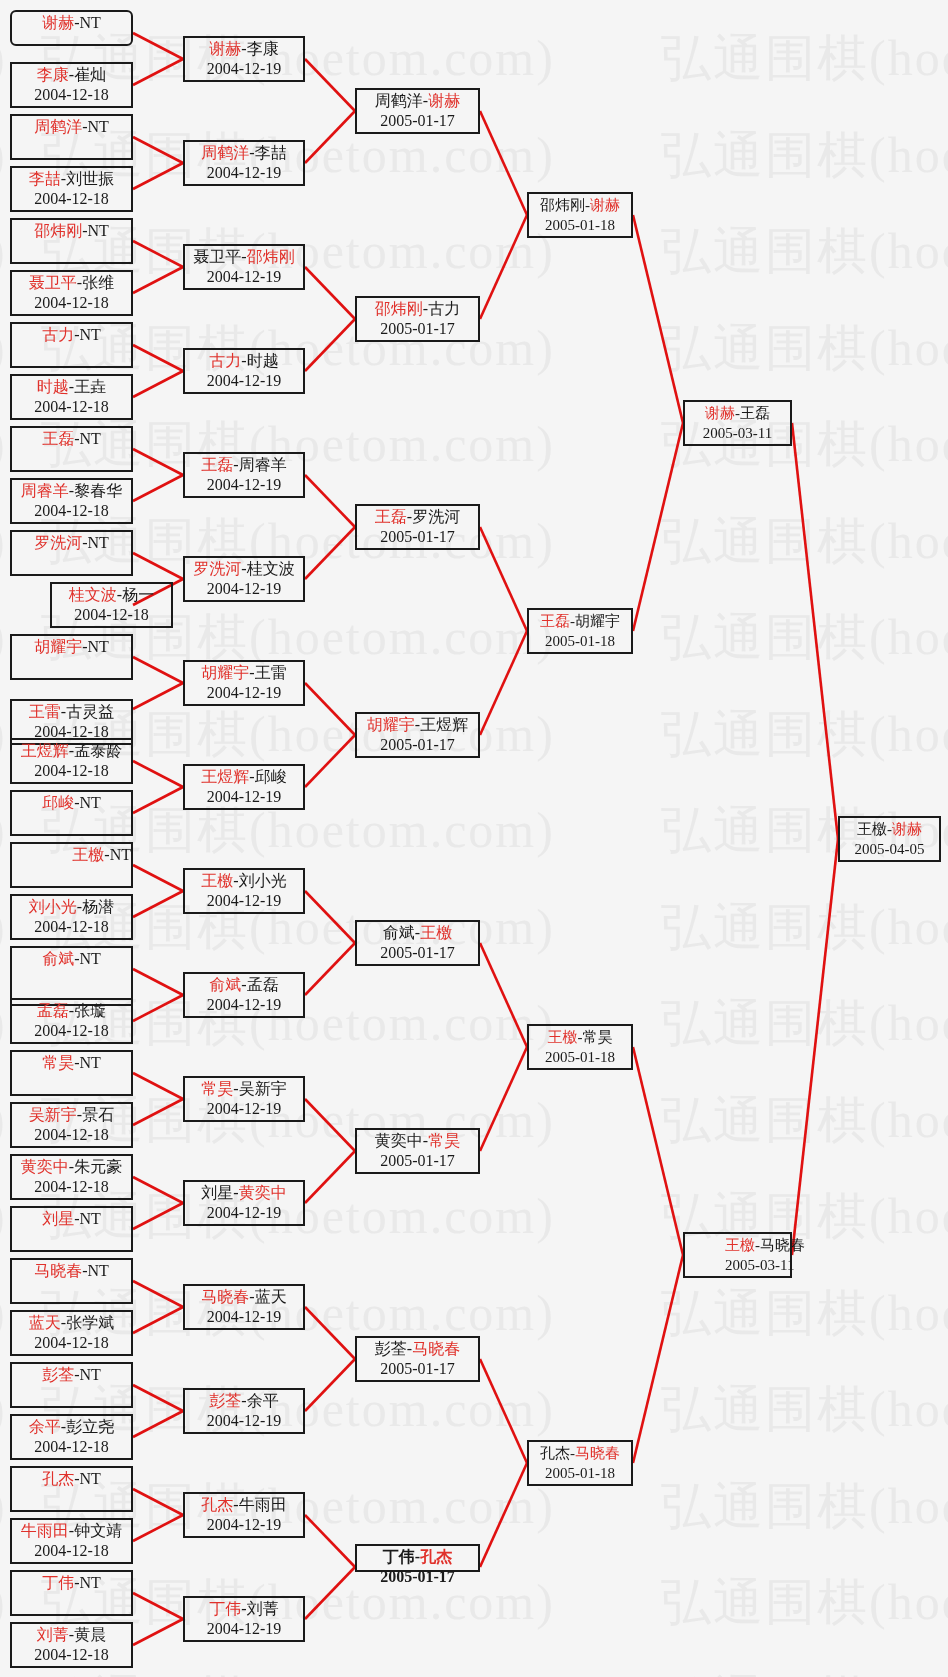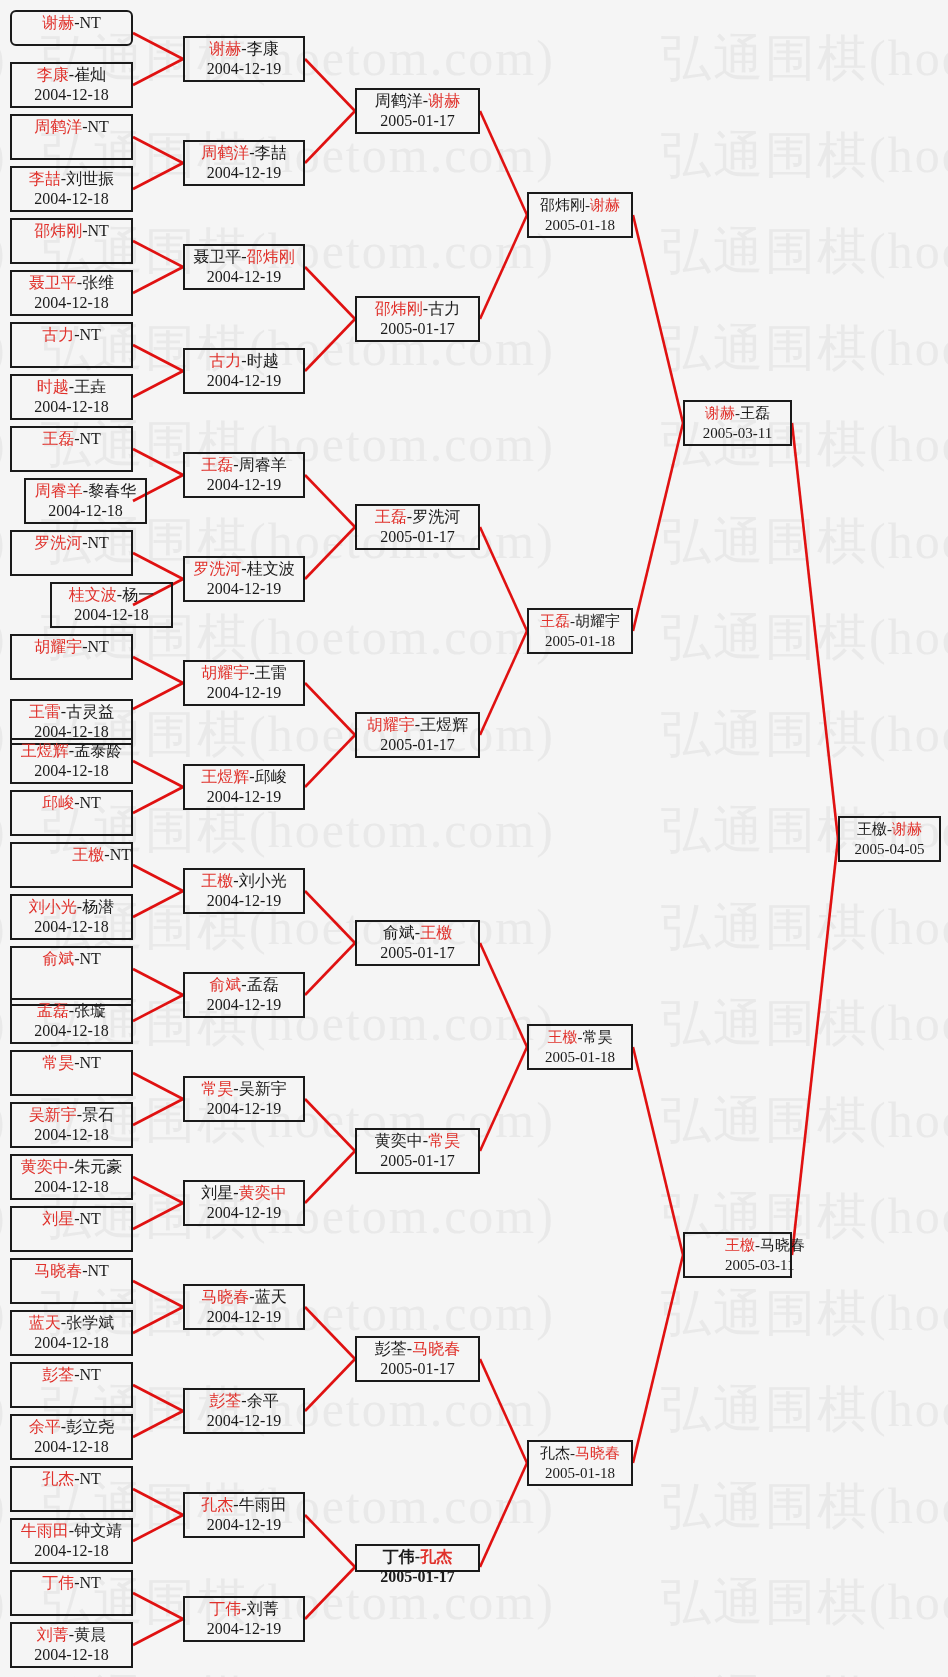--- a/index.html
+++ b/index.html
@@ -177,21 +177,21 @@
     <div class="match fs16" style="left: 10px; top: 322px; width: 123px; height: 46px;">
       <div><span class="win">古力</span><span class="pl">-</span><span class="pl">NT</span></div>
     </div>
     <div class="match fs16" style="left: 10px; top: 374px; width: 123px; height: 46px;">
       <div><span class="win">时越</span><span class="pl">-</span><span class="pl">王垚</span></div>
       <div class="date">2004-12-18</div>
     </div>
     <div class="match fs16" style="left: 10px; top: 426px; width: 123px; height: 46px;">
       <div><span class="win">王磊</span><span class="pl">-</span><span class="pl">NT</span></div>
     </div>
-    <div class="match fs16" style="left: 24px; top: 478px; width: 123px; height: 46px;">
+    <div class="match fs16" style="left: 10px; top: 478px; width: 123px; height: 46px;">
       <div><span class="win">周睿羊</span><span class="pl">-</span><span class="pl">黎春华</span></div>
       <div class="date">2004-12-18</div>
     </div>
     <div class="match fs16" style="left: 10px; top: 530px; width: 123px; height: 46px;">
       <div><span class="win">罗洗河</span><span class="pl">-</span><span class="pl">NT</span></div>
     </div>
     <div class="match fs16" style="left: 10px; top: 582px; width: 123px; height: 46px; margin-left: 40px;">
       <div><span class="win">桂文波</span><span class="pl">-</span><span class="pl">杨一</span></div>
       <div class="date">2004-12-18</div>
     </div>

